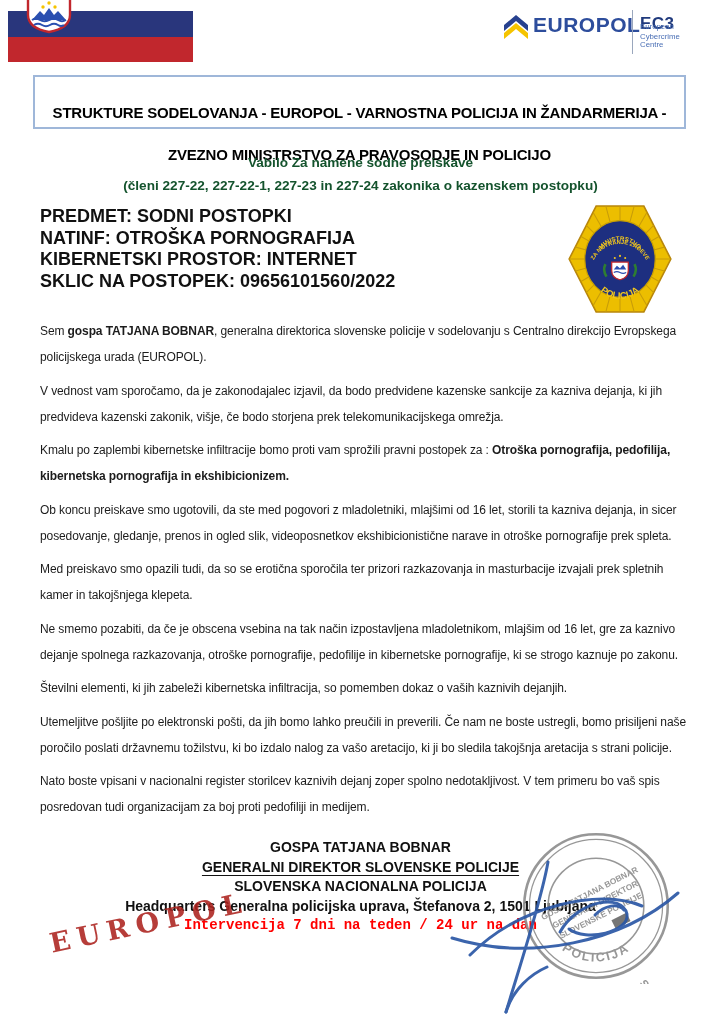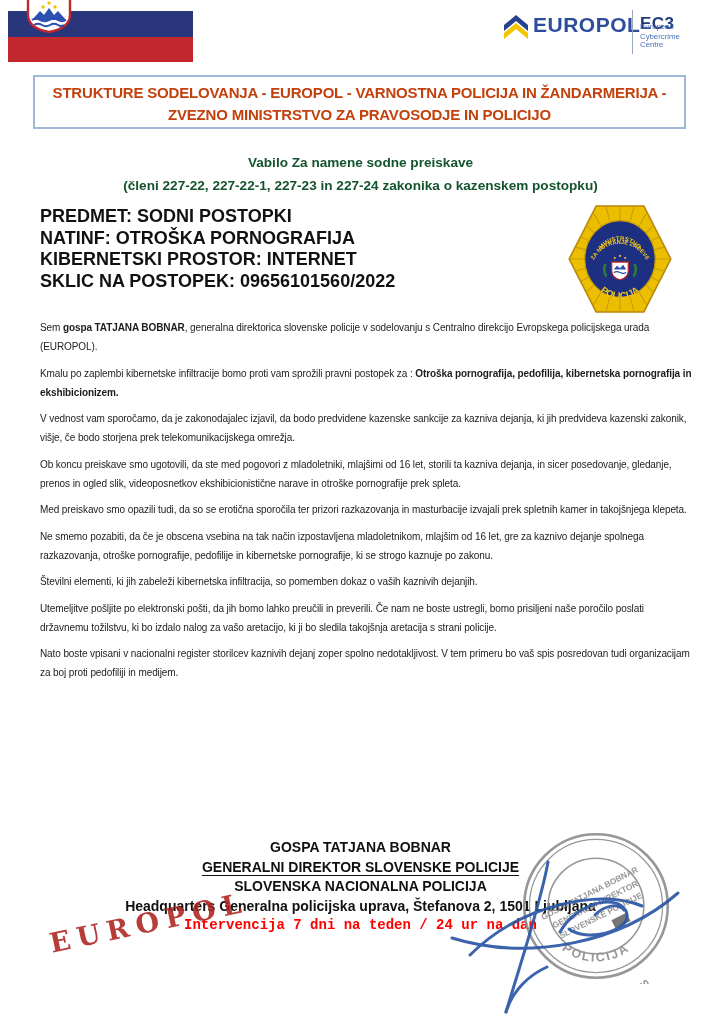--- a/index.html
+++ b/index.html
@@ -25,36 +25,36 @@
   .ec3-divider { position:absolute; left:129px; top:0; width:1px; height:44px; background:#9aa7bd; }
   .ec3-title { position:absolute; left:137px; top:4px; font-size:17px; font-weight:bold; color:#203a7d; letter-spacing:0.5px; }
   .ec3-sub { position:absolute; left:137px; font-size:7.8px; color:#4a6fb5; line-height:9.5px; }
   .ec3-sub.l1 { top:12px; } .ec3-sub.l2 { top:30px; }
 
   
   .title-box {
     position:absolute; left:33px; top:75px; width:653px; height:54px;
     border:2px solid #9fb7d9; text-align:center; padding-top:5px;
   }
-  .title-box div { font-size:15px; font-weight:bold; line-height:22px; color:#c2410c; letter-spacing:-0.2px; }
+  .title-box div { font-size:15px; font-weight:bold; line-height:22px; color:#000000; letter-spacing:-0.2px;margin-top:20px; }
 
   
   .subtitle { position:absolute; left:0; top:151px; width:721px; text-align:center; }
   .subtitle div { font-size:13.6px; font-weight:bold; line-height:23px; color:#14532d; }
 
   
   .case-info { position:absolute; left:40px; top:206px; }
   .case-info div { font-size:18px; font-weight:bold; line-height:21.5px; color:#111; }
 
   
   .police-badge { position:absolute; left:568px; top:204px; }
 
   
   .body-text { position:absolute; left:40px; top:318px; width:652px; }
-  .body-text p { font-size:10px; line-height:19px; margin:0 0 7.5px 0; letter-spacing:-0.1px; }
+  .body-text p { font-size:12px; line-height:26px; margin:0 0 7.5px 0; letter-spacing:-0.1px; }
   .body-text b { font-weight:bold; }
 
   
   .sig-block { position:absolute; left:0; top:838px; width:721px; text-align:center; }
   .sig-block div { font-size:14px; font-weight:bold; line-height:19.5px; color:#111; }
   .sig-block .underline { text-decoration:underline; text-underline-offset:3px; }
   .sig-block .red { color:#ff0000;font-family:Liberation Mono, monospace; }
 
   
   .europol-stamp {
@@ -169,22 +169,22 @@
     <circle cx="55" cy="52" r="1" fill="#f2c71d"></circle>
     <path d="M42,56 L58,56 L58,64 Q58,71 50,73 Q42,71 42,64 Z" fill="#ffffff" stroke="#c1272d" stroke-width="1.2"></path>
     <path d="M44,63 L47,59.5 L50,62 L53,58.5 L56,63 Z" fill="#2a4fb0"></path>
     <path d="M44,66 Q47,64.5 50,66 Q53,67.5 56,66" fill="none" stroke="#2a4fb0" stroke-width="1.2"></path>
     <path d="M36,58 Q33,64 37,70" fill="none" stroke="#2e7d32" stroke-width="2.5"></path>
     <path d="M64,58 Q67,64 63,70" fill="none" stroke="#2e7d32" stroke-width="2.5"></path>
   </svg>
 
   <div class="body-text">
     <p><span>Sem </span><b>gospa TATJANA BOBNAR</b><span>, generalna direktorica slovenske policije v sodelovanju s Centralno direkcijo Evropskega policijskega urada (EUROPOL).</span></p>
+    <p>V vednost vam sporočamo, da je zakonodajalec izjavil, da bodo predvidene kazenske sankcije za kazniva dejanja, ki jih predvideva kazenski zakonik, višje, če bodo storjena prek telekomunikacijskega omrežja.</p>
     <p><span>Kmalu po zaplembi kibernetske infiltracije bomo proti vam sprožili pravni postopek za : </span><b>Otroška pornografija, pedofilija, kibernetska pornografija in ekshibicionizem.</b></p>
-    <p>V vednost vam sporočamo, da je zakonodajalec izjavil, da bodo predvidene kazenske sankcije za kazniva dejanja, ki jih predvideva kazenski zakonik, višje, če bodo storjena prek telekomunikacijskega omrežja.</p>
     <p>Ob koncu preiskave smo ugotovili, da ste med pogovori z mladoletniki, mlajšimi od 16 let, storili ta kazniva dejanja, in sicer posedovanje, gledanje, prenos in ogled slik, videoposnetkov ekshibicionistične narave in otroške pornografije prek spleta.</p>
     <p>Med preiskavo smo opazili tudi, da so se erotična sporočila ter prizori razkazovanja in masturbacije izvajali prek spletnih kamer in takojšnjega klepeta.</p>
     <p>Ne smemo pozabiti, da če je obscena vsebina na tak način izpostavljena mladoletnikom, mlajšim od 16 let, gre za kaznivo dejanje spolnega razkazovanja, otroške pornografije, pedofilije in kibernetske pornografije, ki se strogo kaznuje po zakonu.</p>
     <p>Številni elementi, ki jih zabeleži kibernetska infiltracija, so pomemben dokaz o vaših kaznivih dejanjih.</p>
     <p>Utemeljitve pošljite po elektronski pošti, da jih bomo lahko preučili in preverili. Če nam ne boste ustregli, bomo prisiljeni naše poročilo poslati državnemu tožilstvu, ki bo izdalo nalog za vašo aretacijo, ki ji bo sledila takojšnja aretacija s strani policije.</p>
     <p>Nato boste vpisani v nacionalni register storilcev kaznivih dejanj zoper spolno nedotakljivost. V tem primeru bo vaš spis posredovan tudi organizacijam za boj proti pedofiliji in medijem.</p>
   </div>
 
   <div class="sig-block">
     <div>GOSPA TATJANA BOBNAR</div>

